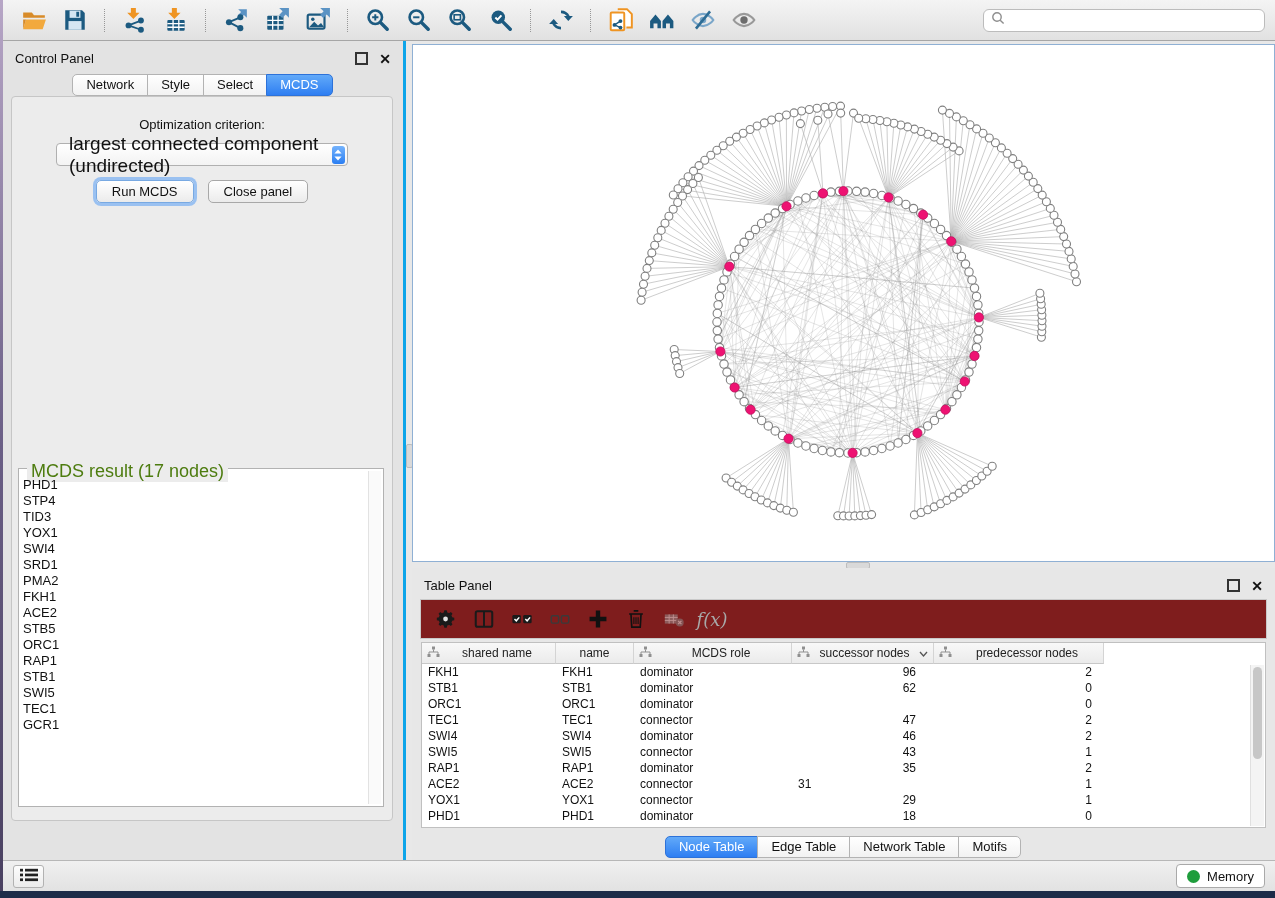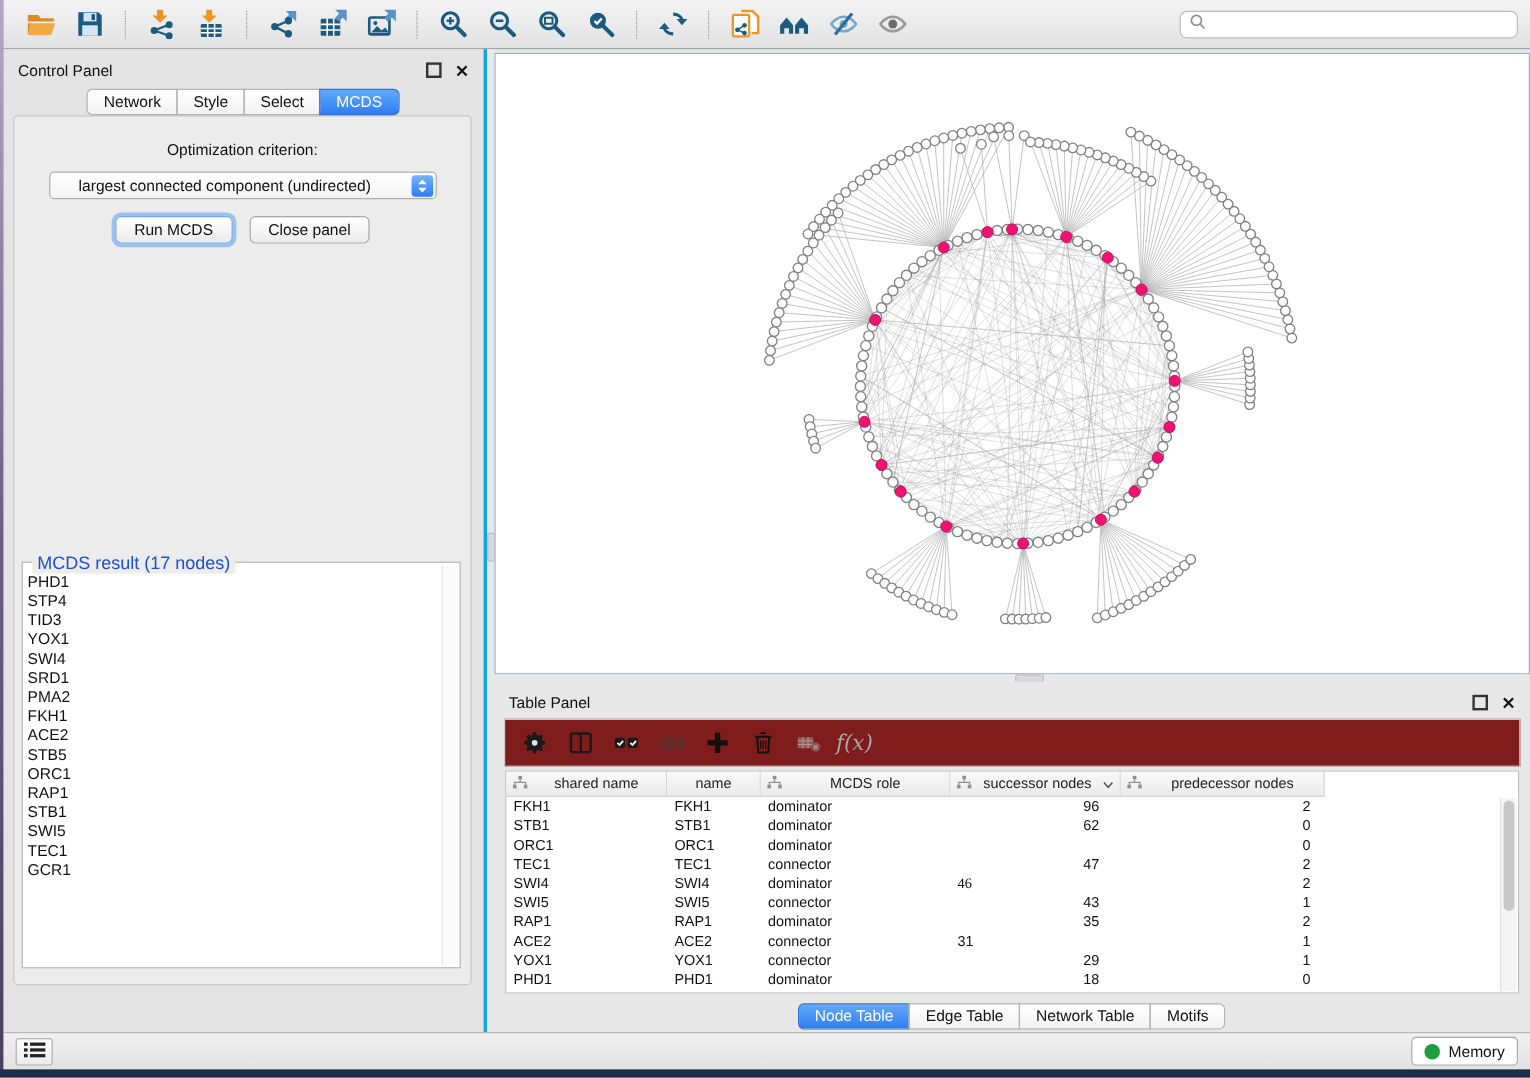--- a/index.html
+++ b/index.html
@@ -31,32 +31,32 @@
   .close-ic{font-size:14px;font-weight:bold;color:#111;cursor:pointer;line-height:10px;}
   .seg-tabs{display:flex;justify-content:center;position:relative;z-index:2;margin-top:3px;}
   .seg-tab{border:1px solid #b3b3b3;background:linear-gradient(#ffffff,#f2f2f2);padding:2px 13px 3px;
        font-size:13px;color:#111;margin-left:-1px;cursor:pointer;white-space:nowrap;}
   .seg-tab:first-child{border-radius:5px 0 0 5px;}
   .seg-tab:last-child{border-radius:0 5px 5px 0;}
   .seg-tab.active{background:linear-gradient(#62aaf9,#2e7ef2);color:#fff;border-color:#2d72d9;}
   .cp-content{position:absolute;left:8px;right:10px;top:55px;bottom:39px;background:#ececec;
        border:1px solid #c6c6c6;border-radius:4px;}
   .opt-label{margin-top:20px;text-align:center;font-size:13px;color:#111;}
-  .dropdown{margin:11px auto 0;width:323px;height:23px;box-sizing:border-box;border:1px solid #b0b0b0;
+  .dropdown{margin:11px auto 0;width:292px;height:23px;box-sizing:border-box;border:1px solid #b0b0b0;
        border-radius:4px;background:linear-gradient(#ffffff,#f3f3f3);display:flex;align-items:center;
-       padding-left:24px;font-size:13px;color:#111;cursor:pointer;}
+       padding-left:12px;font-size:19px;color:#111;cursor:pointer;}
   .dd-spin{margin-left:auto;margin-right:2px;width:18px;height:18px;border-radius:3px;
        background:linear-gradient(#74b3fd,#2a7ef2);display:flex;align-items:center;justify-content:center;}
   .btn-row{display:flex;justify-content:center;gap:14px;margin-top:14px;}
   .mac-btn{height:23px;padding:0 15px;font-size:13px;font-family:inherit;color:#111;
        background:linear-gradient(#ffffff,#ebebeb);border:1px solid #a8a8a8;border-radius:5px;cursor:pointer;}
   .mac-btn.focus-ring{box-shadow:0 0 0 3px rgba(88,158,246,.55);border-color:#78a9e2;}
   .result-group{position:absolute;left:6px;right:8px;top:371px;bottom:13px;border:1px solid #b2b2b2;
        background:#fff;}
-  .group-title{position:absolute;top:-8px;left:8px;background:#ececec;padding:0 4px;font-size:15px;color:#1d4ed8;}
+  .group-title{position:absolute;top:-8px;left:8px;background:#ececec;padding:0 4px;font-size:18px;color:#4d7c0f;}
   .result-list{position:absolute;top:3px;left:4px;right:16px;bottom:3px;overflow:hidden;
        font-size:13px;line-height:16px;color:#111;padding-top:5px;}
   .mcds-item{height:16px;}
   .list-scrollbar{position:absolute;top:2px;bottom:2px;right:2px;width:12px;background:#fafafa;
        border-left:1px solid #e2e2e2;}
 
   
   .v-splitter{position:absolute;left:403px;top:41px;width:6px;height:819px;background:#e8e8e8;}
   .v-splitter .handle{position:absolute;top:403px;left:0;width:5px;height:22px;background:#d9d9d9;
        border:1px solid #bdbdbd;border-radius:2px;cursor:col-resize;}
@@ -1168,21 +1168,21 @@
             <div class="td" style="width: 134px; text-align: left; padding-right: 6px;">TEC1</div>
             <div class="td" style="width: 78px; text-align: left; padding-right: 6px;">TEC1</div>
             <div class="td" style="width: 158px; text-align: left; padding-right: 6px;">connector</div>
             <div class="td" style="width: 142px; text-align: right; padding-right: 18px;">47</div>
             <div class="td" style="width: 170px; text-align: right; padding-right: 12px;">2</div>
           </div>
           <div class="tr">
             <div class="td" style="width: 134px; text-align: left; padding-right: 6px;">SWI4</div>
             <div class="td" style="width: 78px; text-align: left; padding-right: 6px;">SWI4</div>
             <div class="td" style="width: 158px; text-align: left; padding-right: 6px;">dominator</div>
-            <div class="td" style="width: 142px; padding-right: 18px; font-family: Liberation Serif, serif;">46</div>
+            <div class="td" style="width: 142px; text-align: right; padding-right: 18px;">46</div>
             <div class="td" style="width: 170px; text-align: right; padding-right: 12px;">2</div>
           </div>
           <div class="tr">
             <div class="td" style="width: 134px; text-align: left; padding-right: 6px;">SWI5</div>
             <div class="td" style="width: 78px; text-align: left; padding-right: 6px;">SWI5</div>
             <div class="td" style="width: 158px; text-align: left; padding-right: 6px;">connector</div>
             <div class="td" style="width: 142px; text-align: right; padding-right: 18px;">43</div>
             <div class="td" style="width: 170px; text-align: right; padding-right: 12px;">1</div>
           </div>
           <div class="tr">

